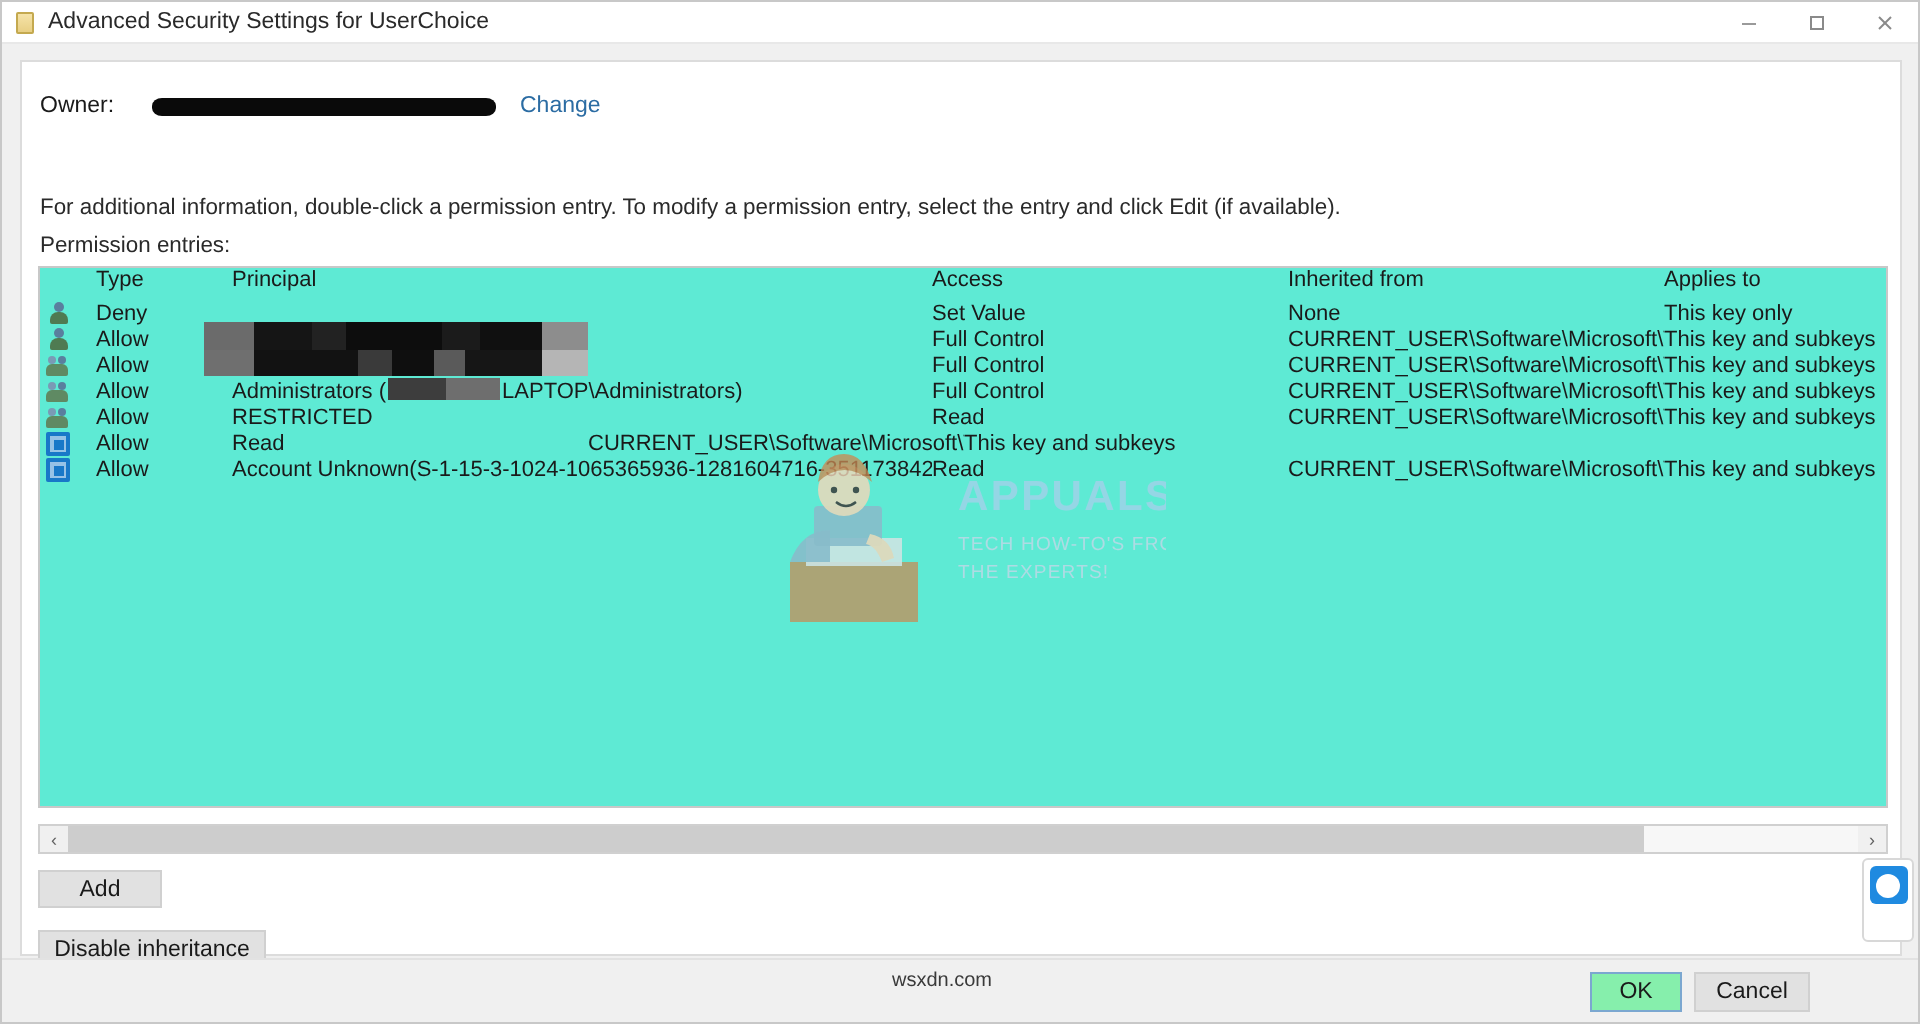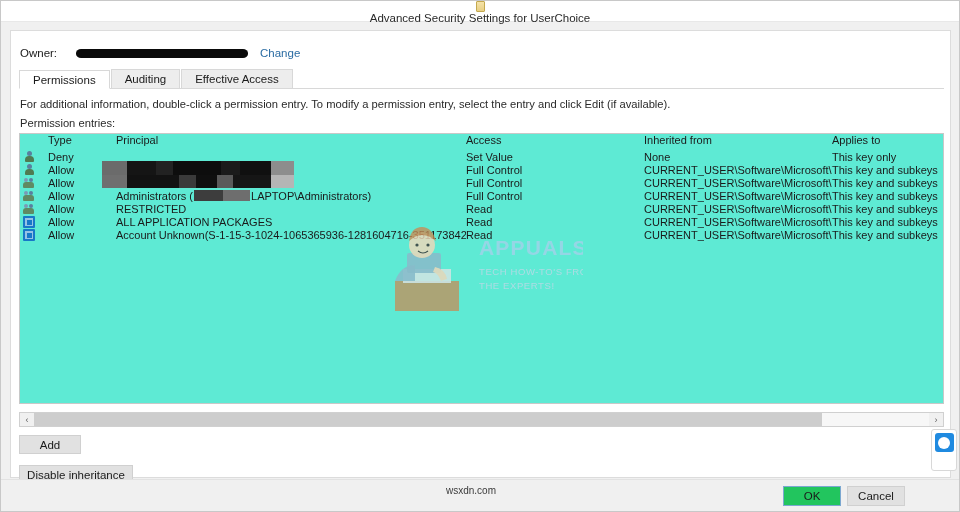--- a/index.html
+++ b/index.html
@@ -18,21 +18,21 @@
     background: #f0f0f0;
     border: 1px solid #c8c8c8;
   }
 
   
   .titlebar {
     position: absolute; top: 0; left: 0;
     width: 958px; height: 21px;
     background: #ffffff;
     border-bottom: 1px solid #e8e8e8;
-    display: flex; align-items: center; flex-direction: column;
+    display: flex; align-items: center;
   }
   .tb-icon {
     width: 9px; height: 11px;
     margin-left: 7px; margin-right: 7px;
     background: linear-gradient(to bottom, #f5e3a8, #e8cf84);
     border: 1px solid #c4a94f;
     border-radius: 1px;
     flex: none;
   }
   .tb-title {
@@ -241,22 +241,22 @@
 
   
   .footer {
     position: absolute; left: 0; bottom: 0;
     width: 958px; height: 32px;
     background: #f0f0f0;
     border-top: 1px solid #e2e2e2;
   }
   .btn-ok {
     position: absolute; right: 118px; top: 6px;
-    width: 58px; height: 20px;
-    background: #22c55e; border: 1px solid #7ba7d0;
+    width: 46px; height: 20px;
+    background: #86efac; border: 1px solid #7ba7d0;
   }
   .btn-cancel {
     position: absolute; right: 54px; top: 6px;
     width: 58px; height: 20px;
   }
   .btn-apply {
     position: absolute; right: -6px; top: 6px;
     width: 58px; height: 20px;
   }
 
@@ -324,25 +324,20 @@
   </div>
 
   <div class="panel">
 
     <div class="owner-row">
       <span class="owner-label">Owner:</span>
       <span class="owner-redact"></span>
       <span class="change-link">Change</span>
     </div>
 
-    <div class="tabs">
-      <div class="tab active">Permissions</div>
-      <div class="tab">Auditing</div>
-      <div class="tab">Effective Access</div>
-    </div>
 
     <div class="info-text">For additional information, double-click a permission entry. To modify a permission entry, select the entry and click Edit (if available).</div>
     <div class="entries-label">Permission entries:</div>
 
     <div class="listbox">
 
       <div class="lb-header">
         <div class="c-icon"></div>
         <div class="c-type">Type</div>
         <div class="c-princ">Principal</div>
@@ -406,21 +401,20 @@
           <div class="c-access">Read</div>
           <div class="c-inh">CURRENT_USER\Software\Microsoft\Windo...</div>
           <div class="c-appl">This key and subkeys</div>
         </div>
 
         <div class="lb-row">
           <div class="c-icon">
               <span class="ico ico-pkg"></span>
             </div>
           <div class="c-type">Allow</div>
-          <div class="c-princ">ALL APPLICATION PACKAGES</div>
           <div class="c-access">Read</div>
           <div class="c-inh">CURRENT_USER\Software\Microsoft\Windo...</div>
           <div class="c-appl">This key and subkeys</div>
         </div>
 
         <div class="lb-row">
           <div class="c-icon">
               <span class="ico ico-pkg"></span>
             </div>
           <div class="c-type">Allow</div>

